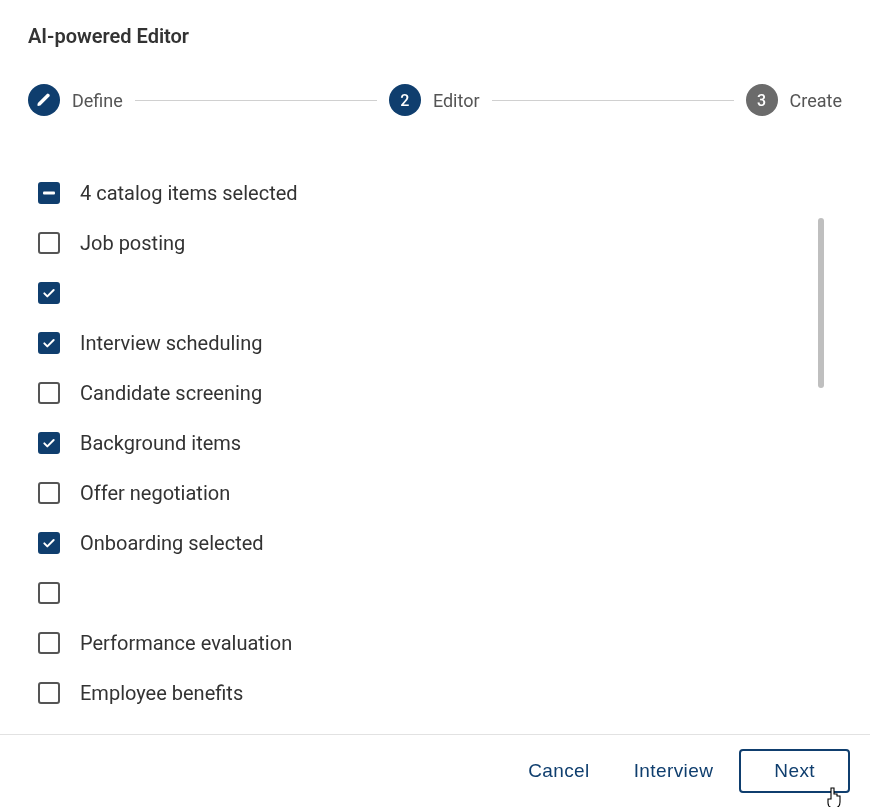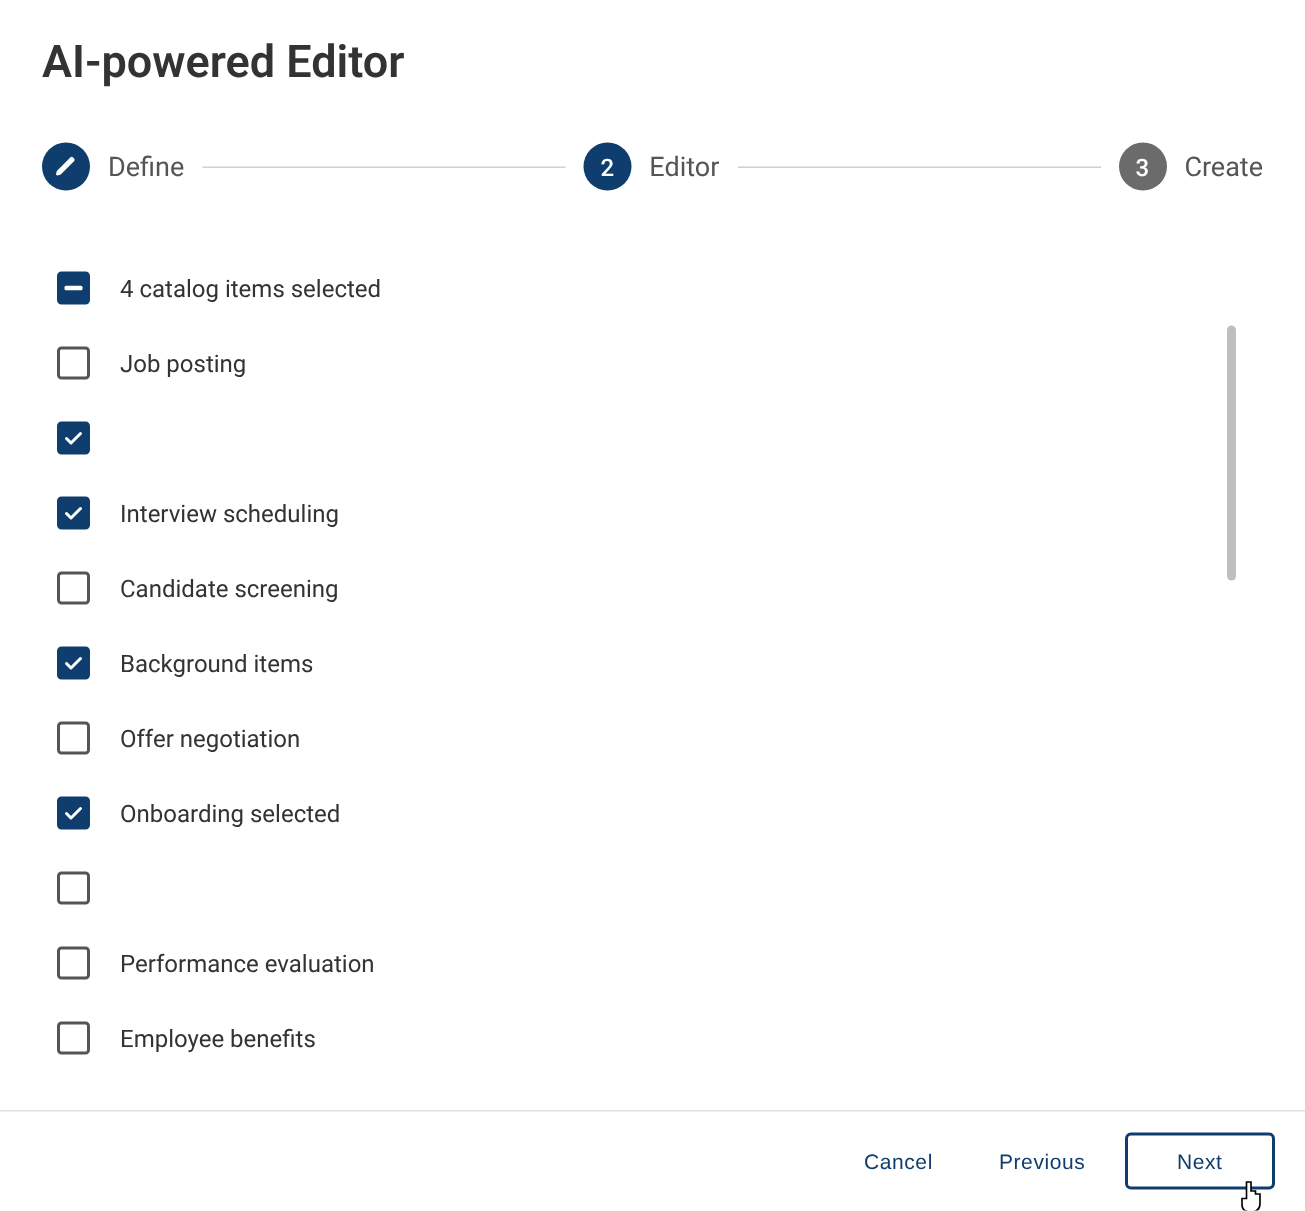--- a/index.html
+++ b/index.html
@@ -13,29 +13,29 @@
     position: relative;
     overflow: hidden;
   }
   .page {
     padding: 24px 28px 0 28px;
     height: 740px;
     overflow: hidden;
     position: relative;
   }
   .title {
-    font-size: 30px;
+    font-size: 20px;
     font-weight: 600;
     color: #333;
     margin: 0 0 36px 0;
   }
   .stepper {
     display: flex;
     align-items: center;
-    margin-bottom: 40px;
+    margin-bottom: 52px;
   }
   .step {
     display: flex;
     align-items: center;
     gap: 12px;
   }
   .step-circle {
     width: 32px;
     height: 32px;
     border-radius: 50%;
@@ -89,21 +89,21 @@
   .cbox.checked {
     background: #0f3e6e;
     border-color: #0f3e6e;
   }
   .cbox.indet {
     background: #0f3e6e;
     border-color: #0f3e6e;
   }
   .cbox svg { display: block; }
   .row-label {
-    font-size: 16px;
+    font-size: 20px;
     color: #333;
   }
   .scrollbar-track {
     position: absolute;
     right: 18px;
     top: 50px;
     width: 6px;
     height: 170px;
     background: transparent;
   }
@@ -120,21 +120,21 @@
     right: 0;
     border-top: 1px solid #e2e2e2;
     padding: 14px 20px 14px 0;
     display: flex;
     justify-content: flex-end;
     align-items: center;
     gap: 8px;
     background: #fff;
   }
   .btn {
-    font-size: 14px;
+    font-size: 19px;
     letter-spacing: 0.4px;
     padding: 10px 18px;
     border-radius: 4px;
     cursor: pointer;
     background: transparent;
     border: none;
     color: #0f3e6e;
     font-weight: 500;
   }
   .btn.outlined {
@@ -255,19 +255,19 @@
     </div>
 
     <div class="scrollbar-track">
       <div class="scrollbar-thumb"></div>
     </div>
   </div>
 </div>
 
 <div class="footer">
   <button class="btn">Cancel</button>
-  <button class="btn">Previous</button>
+  <button class="btn">Interview</button>
   <button class="btn outlined">Next</button>
 </div>
 
 <svg class="cursor" width="20" height="22" viewBox="0 0 20 22">
   <path d="M7 1 L7 12 L4 12 L4 16 C4 19 6 21 10 21 C14 21 16 19 16 15 L16 9 L13 9 L13 7 L10 7 L10 1 Z" fill="#fff" stroke="#000" stroke-width="1.1"></path>
 </svg>
 
 </body></html>

